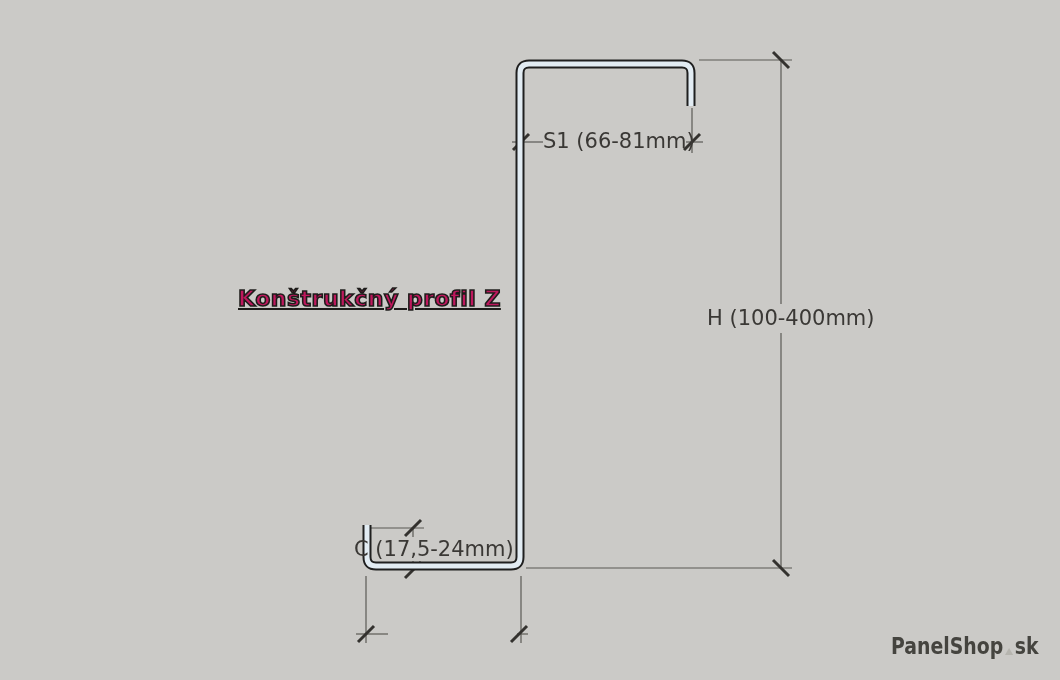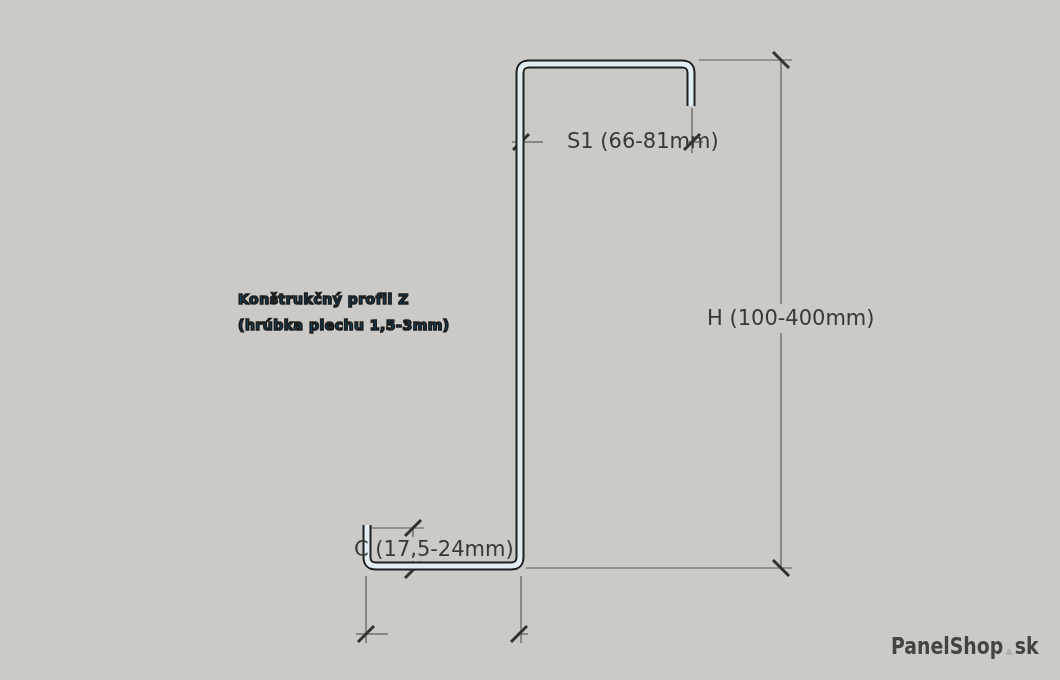--- a/index.html
+++ b/index.html
@@ -20,35 +20,36 @@
     left: 0;
     top: 0;
   }
   .dim-label {
     position: absolute;
     font-size: 21px;
     color: #3a3835;
     white-space: nowrap;
     line-height: 24px;
   }
-  #label-s1 { left: 543px; top: 129px; margin-left: 24px; }
+  #label-s1 { left: 543px; top: 129px; }
   #label-h  { left: 707px; top: 306px; }
   #label-c  { left: 354px; top: 537px; text-align: right; }
   #label-s2 { left: 389px; top: 621px; }
   #title {
     position: absolute;
     left: 238px;
     top: 286px;
-    font-size: 14px;
+    font-size: 22px;
     font-weight: bold;
     line-height: 26px;
     letter-spacing: 0.5px;
-    color: #0c4a6e;
+    color: #be185d;
     -webkit-text-stroke: 1.6px #1d1c1a;
     white-space: nowrap;
+    text-decoration: underline;
   }
   #title span { display: block; }
   #watermark {
     position: absolute;
     left: 891px;
     top: 633px;
     font-size: 23px;
     font-weight: bold;
     color: #45443f;
     white-space: nowrap;
@@ -111,21 +112,20 @@
     <path d="M 691 106 L 691 73 Q 691 64 682 64 L 529 64 Q 520 64 520 73 L 520 557 Q 520 566 511 566 L 376 566 Q 367 566 367 557 L 367 525" fill="none" stroke="#1f1f1f" stroke-width="9" stroke-linecap="butt"></path>
     <path d="M 691 106 L 691 73 Q 691 64 682 64 L 529 64 Q 520 64 520 73 L 520 557 Q 520 566 511 566 L 376 566 Q 367 566 367 557 L 367 525" fill="none" stroke="#e2ecf3" stroke-width="5" stroke-linecap="butt"></path>
   </svg>
 
   <div class="dim-label" id="label-s1">S1 (66-81mm)</div>
   <div class="dim-label" id="label-h">H (100-400mm)</div>
   <div class="dim-label" id="label-c">C (17,5-24mm)</div>
 
   <div id="title">
     <span>Konštrukčný profil Z</span>
-    <span>(hrúbka plechu 1,5-3mm)</span>
   </div>
 
   <div id="watermark">
     <span>PanelShop</span>
     <span class="droplet"></span>
     <span>sk</span>
   </div>
 
 </div>
 

